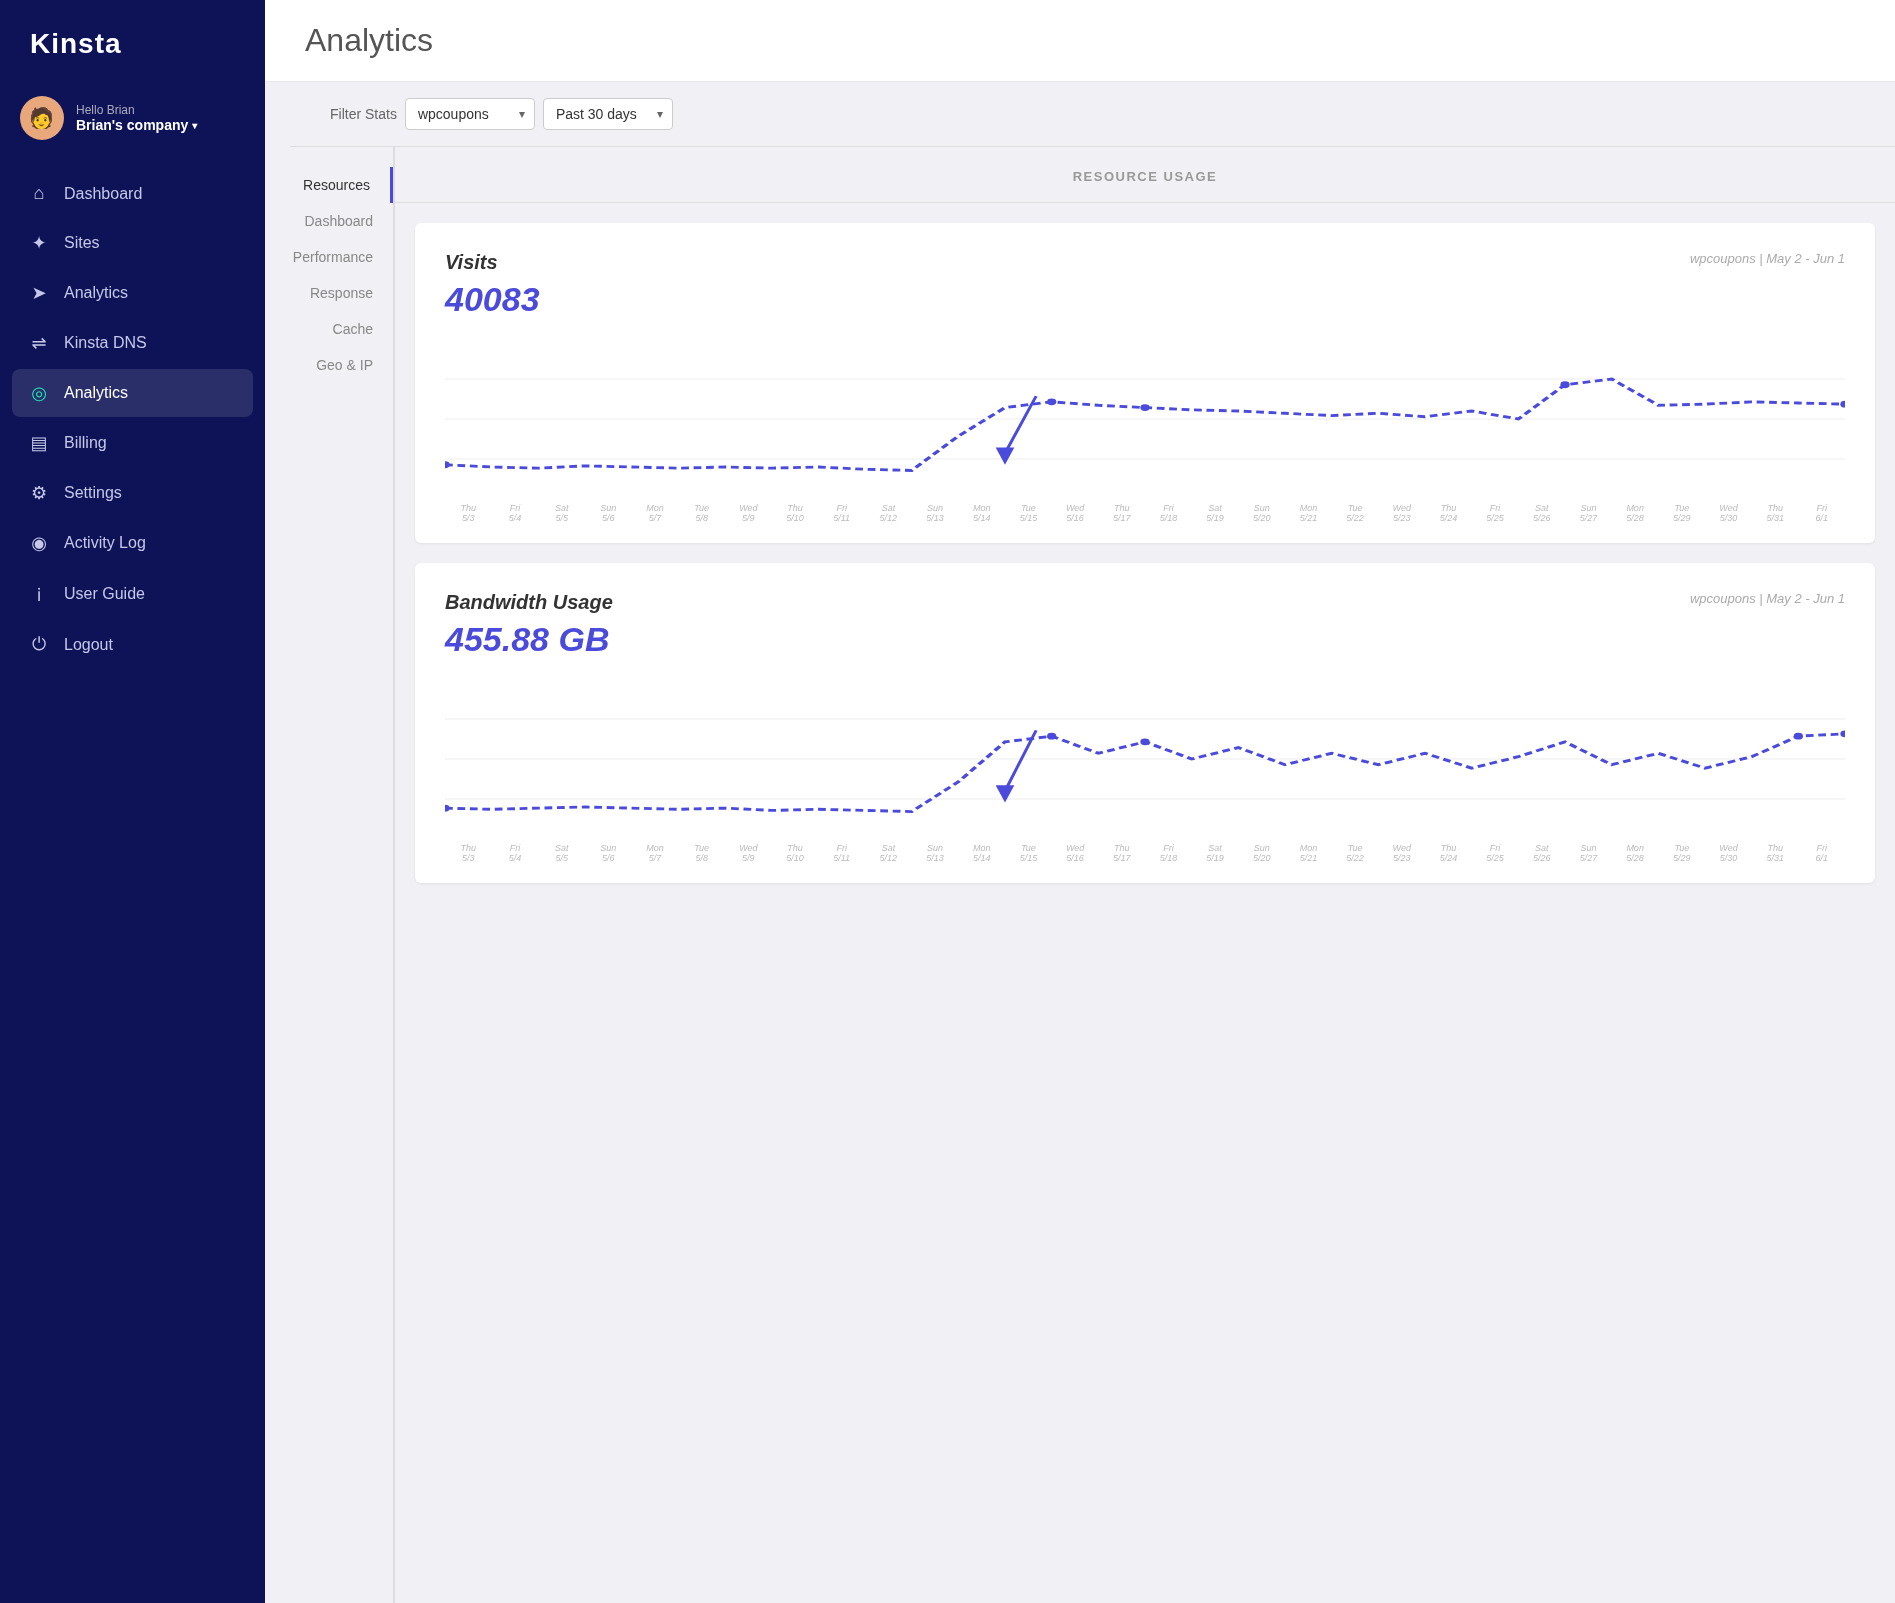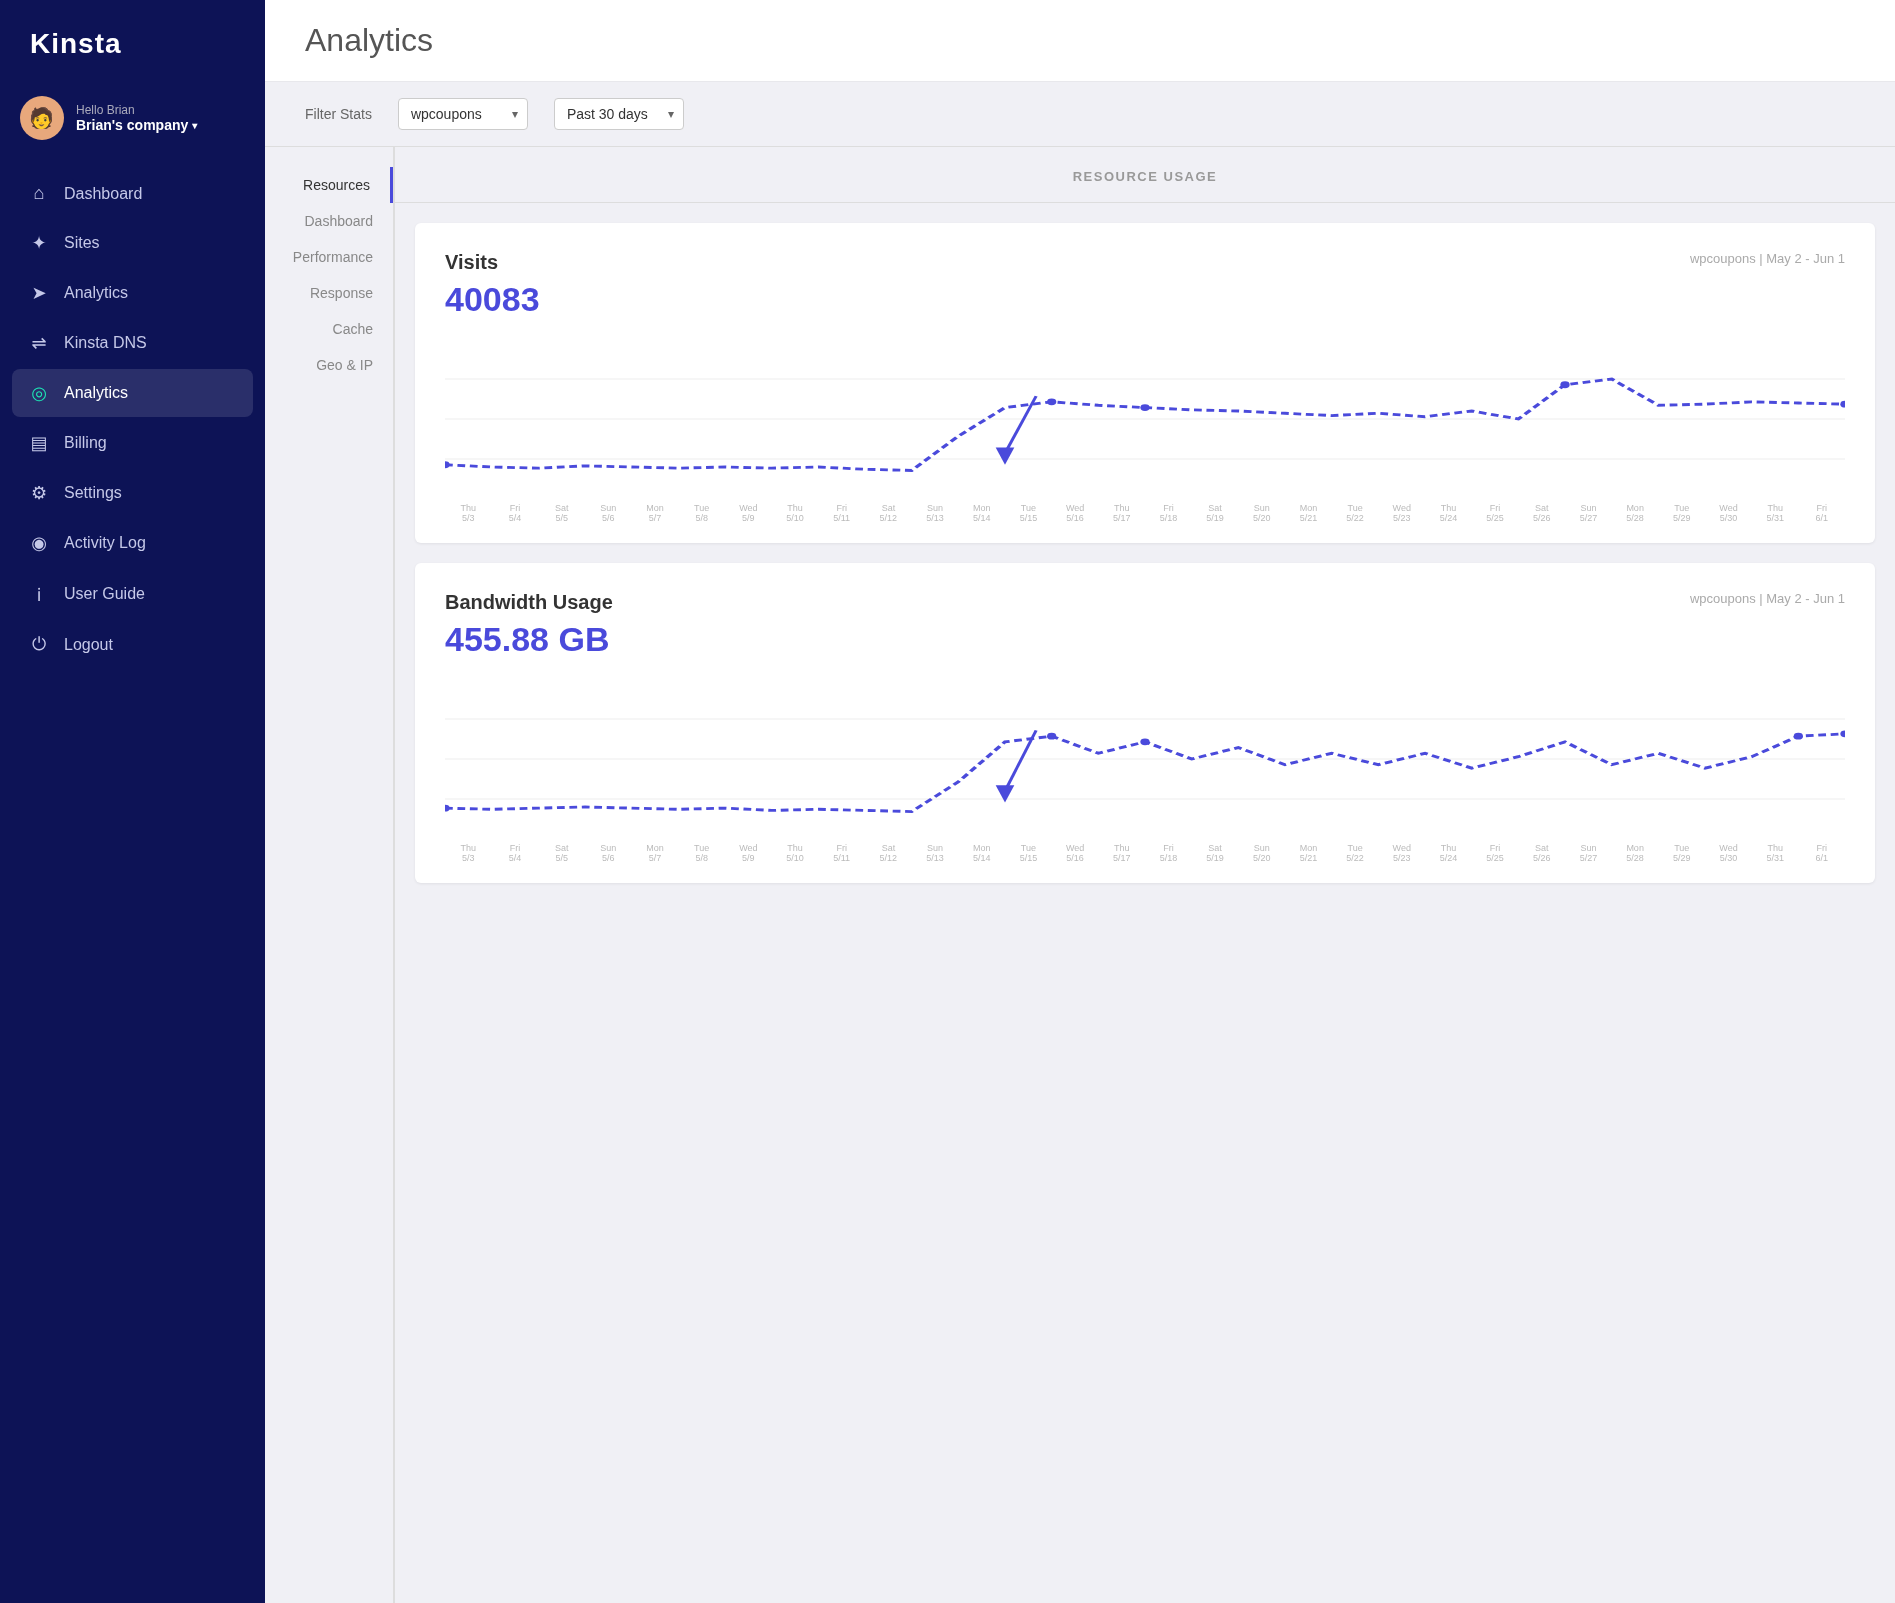--- a/index.html
+++ b/index.html
@@ -77,22 +77,23 @@
       border-bottom: 1px solid #e8e8ec;
     }
     .header-title { font-size: 32px; font-weight: 400; color: #555; }
 
     
     .filter-bar {
       background: #f0f0f5;
       padding: 16px 40px;
       display: flex;
       align-items: center;
-      gap: 26px;
+      gap: 8px;
       border-bottom: 1px solid #ddd;
+      margin-left: 25px;
     }
     .filter-label { font-size: 14px; color: #666; }
     .filter-select {
       background: white;
       border: 1px solid #ccc;
       border-radius: 4px;
       padding: 7px 30px 7px 12px;
       font-size: 14px;
       color: #333;
       appearance: none;
@@ -159,20 +160,21 @@
       border-bottom: 1px solid #ddd;
       background: #f0f0f5;
     }
 
     .chart-card {
       background: white;
       margin: 20px;
       border-radius: 6px;
       padding: 28px 30px 20px;
       box-shadow: 0 1px 3px rgba(0,0,0,0.07);
+      font-style: italic;
     }
 
     .chart-header {
       display: flex;
       justify-content: space-between;
       align-items: flex-start;
       margin-bottom: 6px;
     }
     .chart-title { font-size: 20px; font-weight: 600; color: #333; }
     .chart-meta { font-size: 13px; color: #aaa; }

